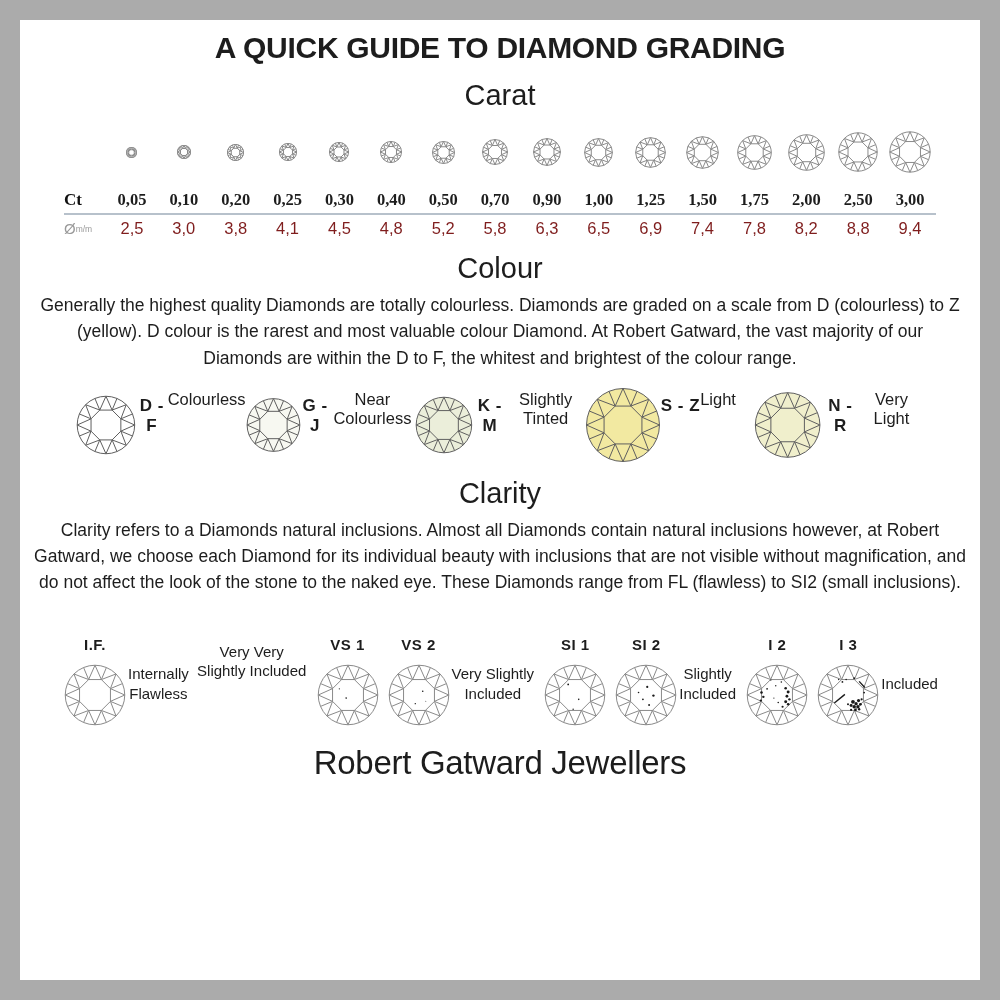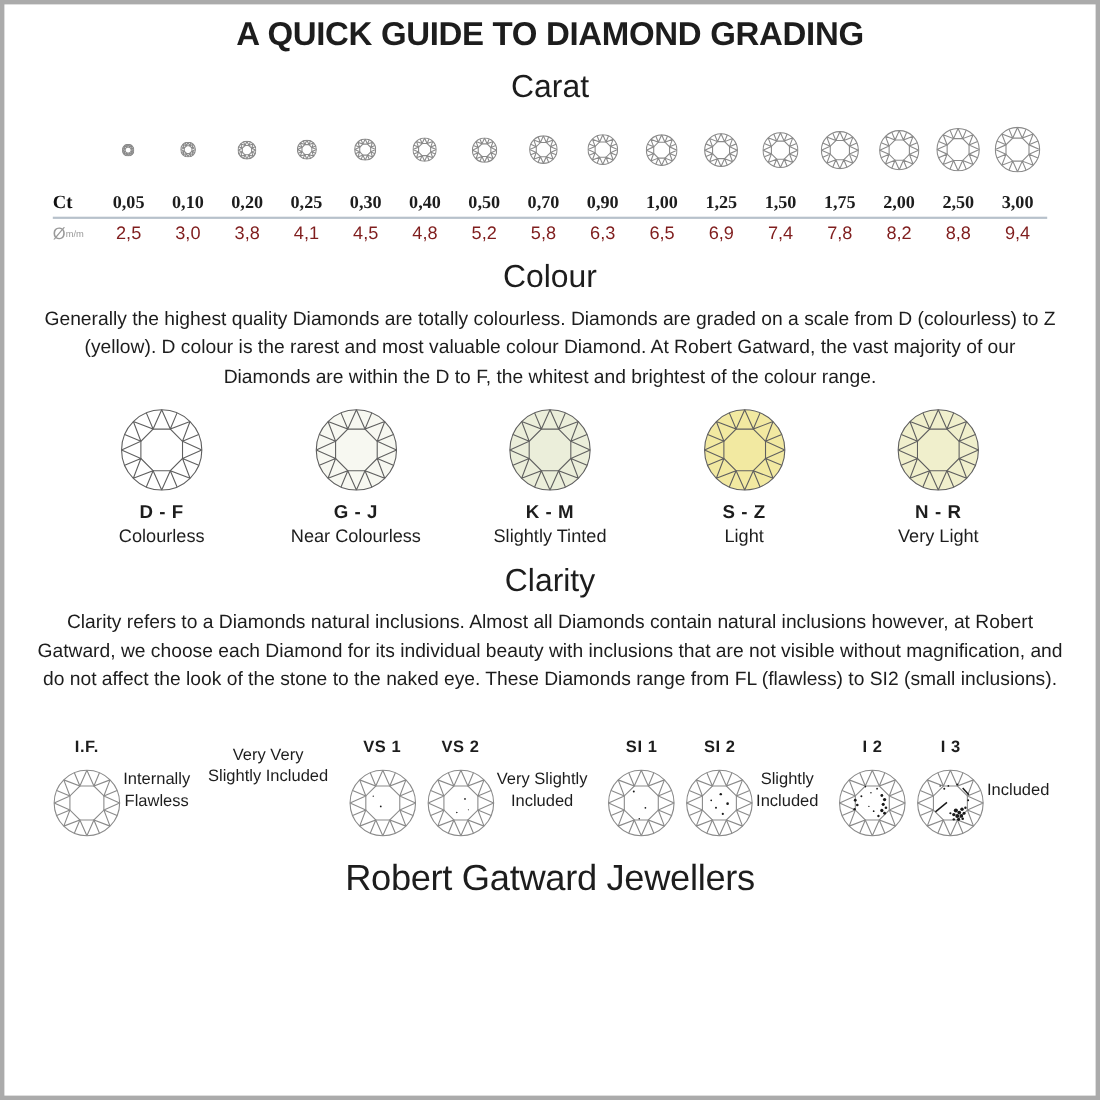--- a/index.html
+++ b/index.html
@@ -1,16 +1,16 @@
 <!DOCTYPE html>
 <html><head>
 <meta charset="utf-8">
 <style>
   html,body{margin:0;padding:0;}
-  .frame{width:1000px;height:1000px;background:#ababab;padding:4px;box-sizing:border-box;}
+  .frame{width:1000px;height:1000px;background:#ababab;padding:20px;box-sizing:border-box;}
   .page{width:100%;height:100%;background:#ffffff;font-family:"Liberation Sans",sans-serif;
         color:#1d1d1d;text-align:center;overflow:hidden;box-sizing:border-box;}
   h1{margin:0;padding-top:11px;font-size:30px;font-weight:700;letter-spacing:-0.3px;}
   h2{margin:14px 0 0;font-size:29px;font-weight:400;}
   .para{margin:7px auto 0;font-size:17.5px;line-height:1.5;max-width:905px;}
   .para-colour{max-width:920px;}
   .para-clarity{max-width:940px;}
 
   
   .gem-row{display:flex;align-items:center;margin:14px 44px 0;height:52px;}
@@ -22,21 +22,21 @@
   .trow-ct .cell,.ct-label{font-weight:700;font-size:16.5px;}
   .trow-mm{padding-top:4px;}
   .trow-mm .cell{font-size:16.5px;color:#7f1d1d;}
   .cell{flex:1;text-align:center;}
   .ct-label{font-size:17px;color:#111;}
   .mm-label{color:#999;font-size:15px;}
   .mm-label .unit{font-size:8.5px;vertical-align:2px;letter-spacing:0;}
 
   
   .colour-row{display:flex;justify-content:space-between;margin:16px 56px 0;}
-  .colour-item{width:174px;display:flex;flex-direction:column;align-items:center;}
+  .colour-item{width:174px;display:flex;flex-direction:row;}
   .colour-range{margin-top:9px;font-weight:700;font-size:17px;letter-spacing:0.5px;}
   .colour-sub{margin-top:3px;font-size:16.5px;}
 
   
   .clarity-row{display:flex;justify-content:space-between;margin:40px 42px 0;align-items:flex-start;}
   .clarity-group{display:flex;flex-direction:row;align-items:center;}
   .clarity-gems{display:flex;gap:5px;}
   .clarity-stack{display:flex;flex-direction:column;align-items:center;width:66px;}
   .clarity-code{font-weight:700;font-size:15px;letter-spacing:0.5px;margin-bottom:11px;white-space:nowrap;}
   .clarity-sub{margin-top:6px;font-size:15px;line-height:1.3;white-space:pre-line;}

